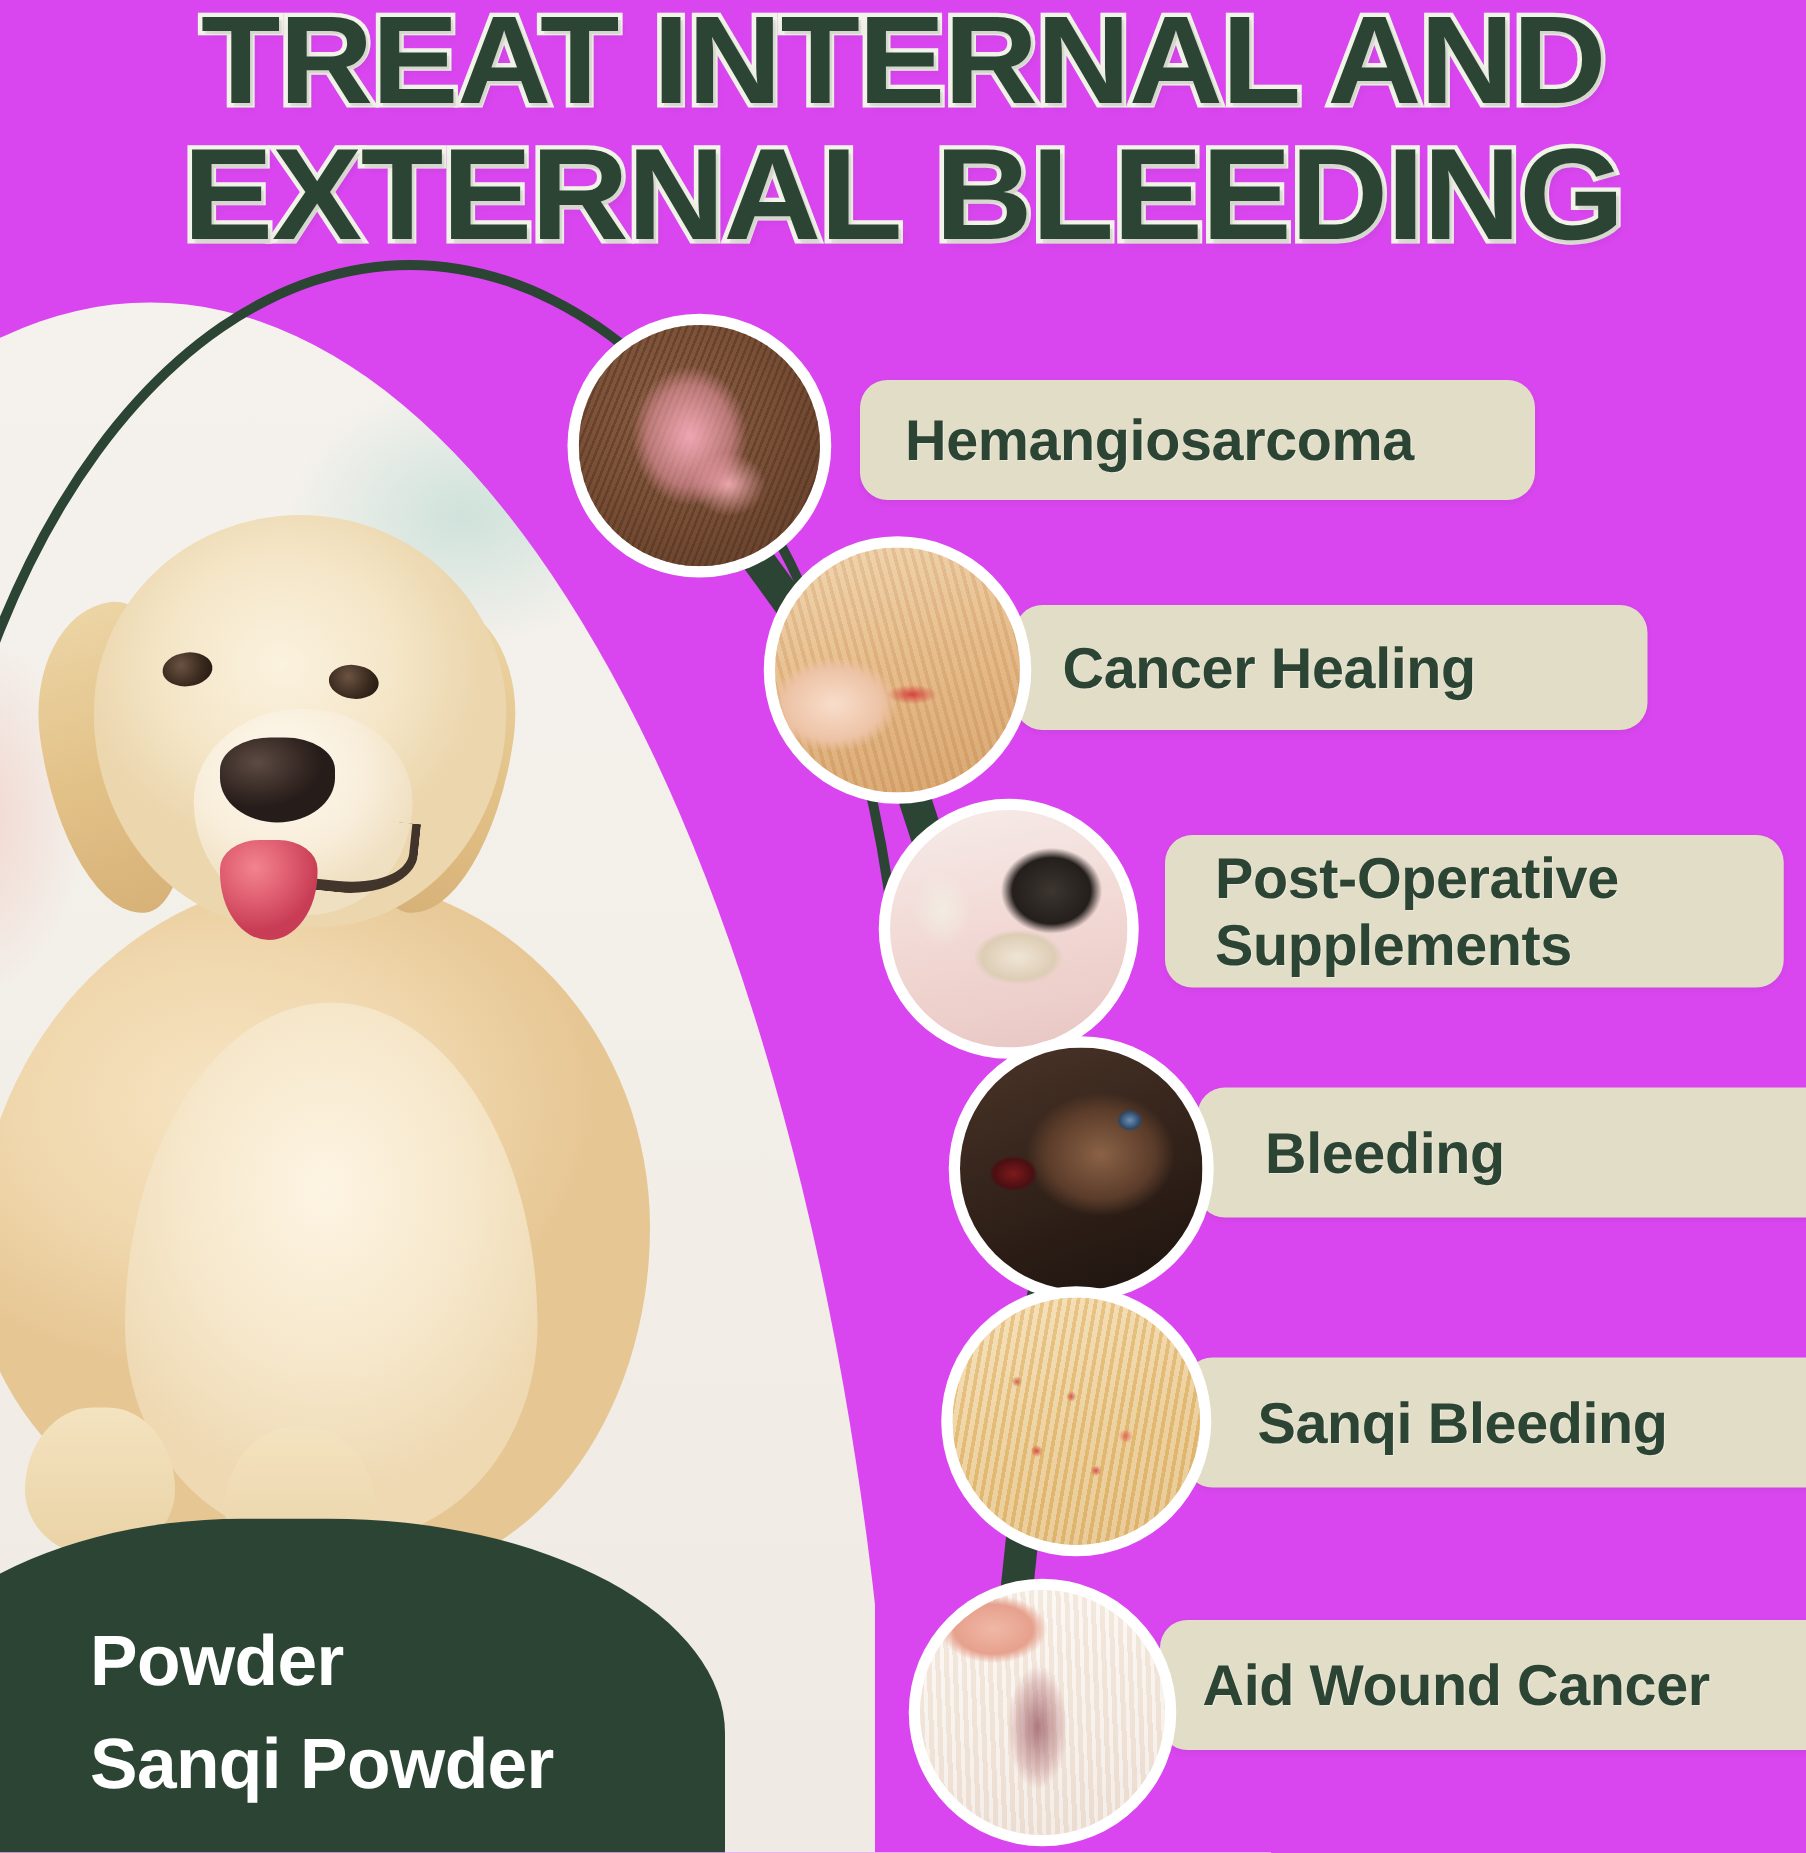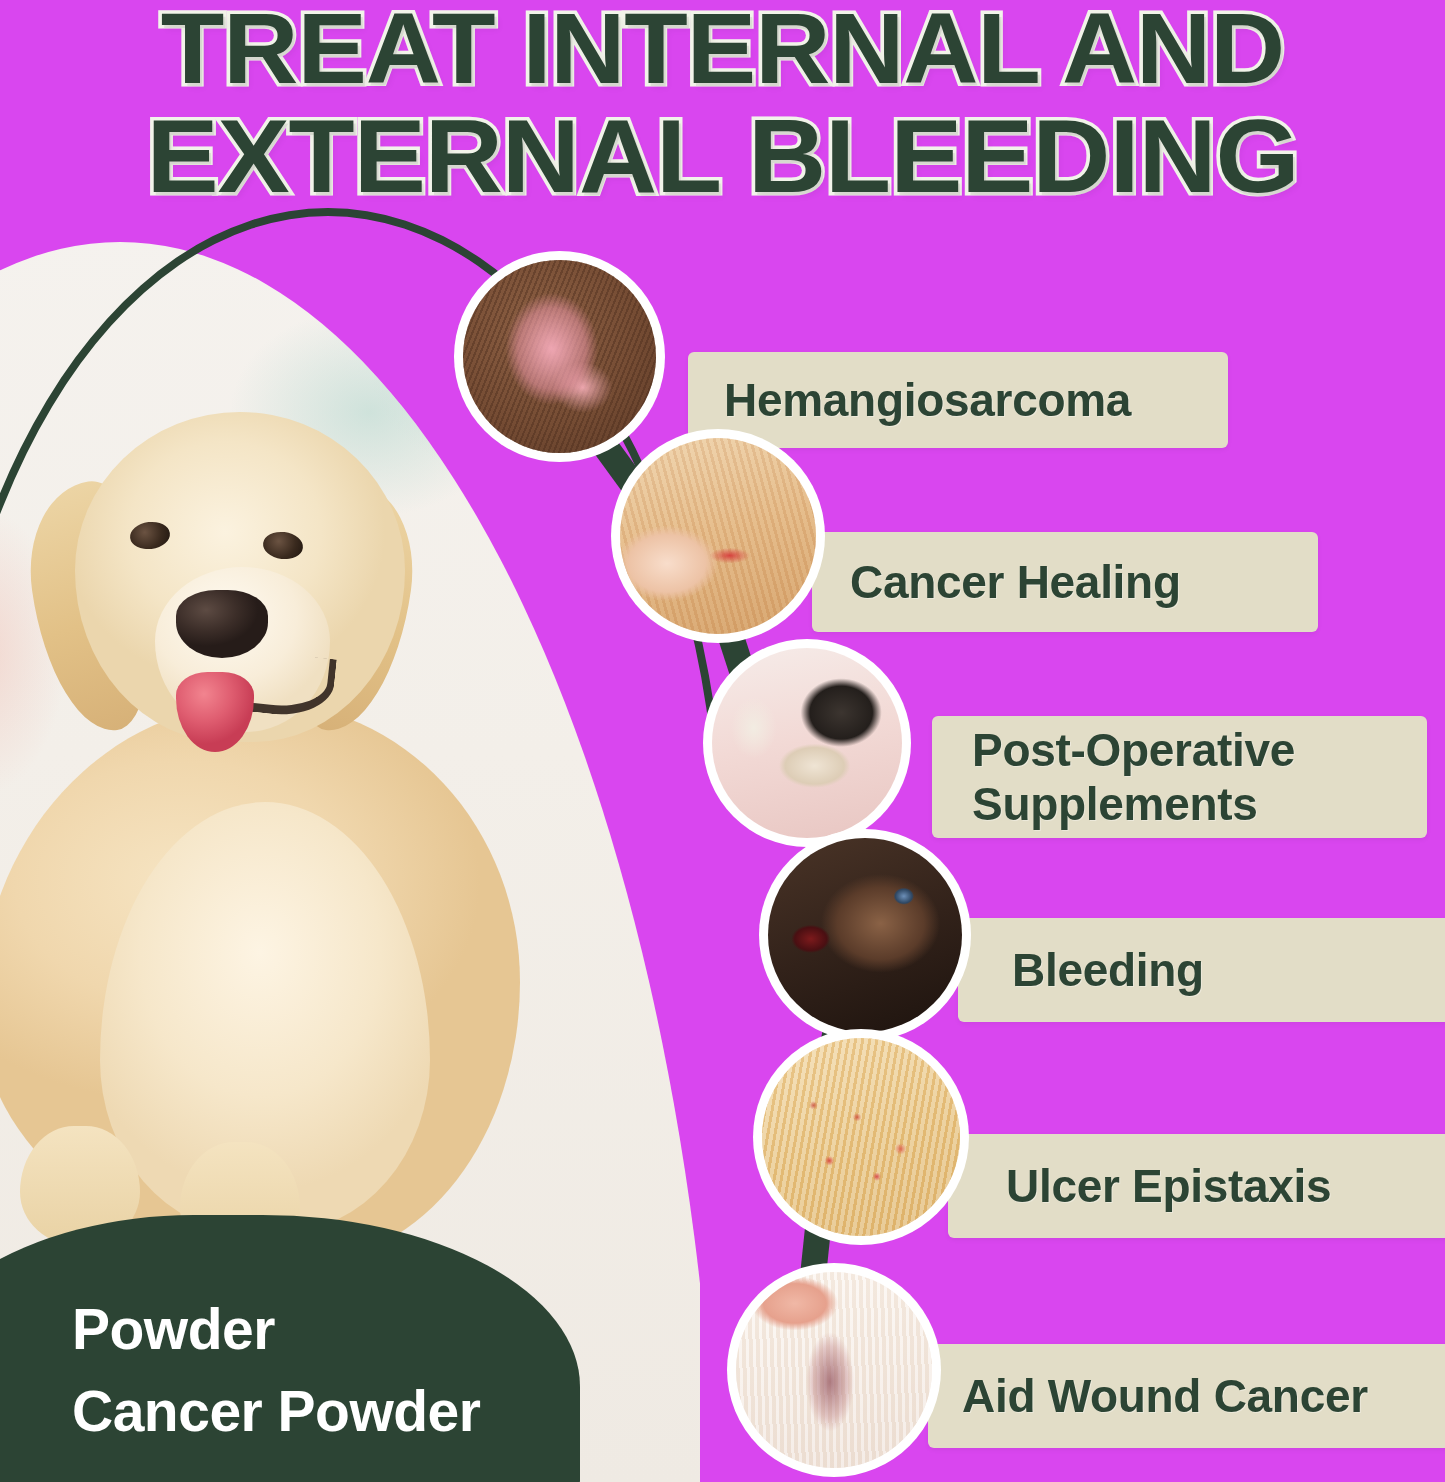--- a/index.html
+++ b/index.html
@@ -291,27 +291,26 @@
     background:
       radial-gradient(ellipse 30px 62px at 48% 56%, rgba(150,86,96,0.75) 0%, rgba(186,120,126,0.35) 58%, rgba(186,120,126,0) 80%),
       radial-gradient(ellipse 54px 34px at 30% 16%, #f0b8a6 0%, #e6a18d 58%, rgba(230,161,141,0) 80%),
       repeating-linear-gradient(88deg, rgba(255,255,255,0.55) 0 3px, rgba(238,226,214,0.5) 3px 7px),
       linear-gradient(170deg, #fbf2ea 0%, #f1e3d8 52%, #e7d4c8 100%);
   }
 
   .pill {
     position: absolute;
     background: #e2ddc7;
-    border-radius: 6px;
+    border-radius: 22px;
     display: flex;
     align-items: center;
     z-index: 22;
     box-shadow: 0 2px 5px rgba(0,0,0,0.05);
     pointer-events: auto;
-    margin-top: 48px;
   }
   .pill-label {
     color: #2c4434;
     font-weight: 700;
     font-size: 46px;
     line-height: 54px;
     letter-spacing: -0.3px;
     white-space: pre-line;
     text-shadow: 1px 1px 0 rgba(255,255,255,0.35);
   }
@@ -345,21 +344,21 @@
           <div class="paw p2"></div>
         </div>
       </div>
     </div>
     <div class="hero-arc"></div>
   </div>
 
   <div class="brand-blob"></div>
   <div class="brand-text">
     <span>Powder</span>
-    <span>Cancer Powder</span>
+    <span>Sanqi Powder</span>
   </div>
 
   <div class="right-panel" id="benefit-layer">
       <div class="connector" style="left: 600px; top: 420px; width: 26px; height: 74px; transform: rotate(-36deg);"></div>
       <div class="connector" style="left: 720px; top: 600px; width: 26px; height: 86px; transform: rotate(-18deg);"></div>
       <div class="connector" style="left: 820px; top: 806px; width: 26px; height: 70px; transform: rotate(-14deg);"></div>
       <div class="connector" style="left: 822px; top: 1000px; width: 26px; height: 70px; transform: rotate(12deg);"></div>
       <div class="connector" style="left: 802px; top: 1218px; width: 26px; height: 78px; transform: rotate(6deg);"></div>
       <div class="pill" style="left: 688px; top: 304px; width: 504px; height: 96px; padding-left: 36px;">
         <div class="pill-label">Hemangiosarcoma</div>
@@ -380,21 +379,21 @@
       <div class="bubble" style="left: 712px; top: 648px; width: 190px; height: 190px;">
         <div class="img img-postop"></div>
       </div>
       <div class="pill" style="left: 958px; top: 870px; width: 487px; height: 104px; padding-left: 54px;">
         <div class="pill-label">Bleeding</div>
       </div>
       <div class="bubble" style="left: 768px; top: 838px; width: 194px; height: 194px;">
         <div class="img img-epistaxis"></div>
       </div>
       <div class="pill" style="left: 948px; top: 1086px; width: 497px; height: 104px; padding-left: 58px;">
-        <div class="pill-label">Ulcer Epistaxis</div>
+        <div class="pill-label">Sanqi Bleeding</div>
       </div>
       <div class="bubble" style="left: 762px; top: 1038px; width: 198px; height: 198px;">
         <div class="img img-ulcer"></div>
       </div>
       <div class="pill" style="left: 928px; top: 1296px; width: 517px; height: 104px; padding-left: 34px;">
         <div class="pill-label">Aid Wound Cancer</div>
       </div>
       <div class="bubble" style="left: 736px; top: 1272px; width: 196px; height: 196px;">
         <div class="img img-aid"></div>
       </div>

